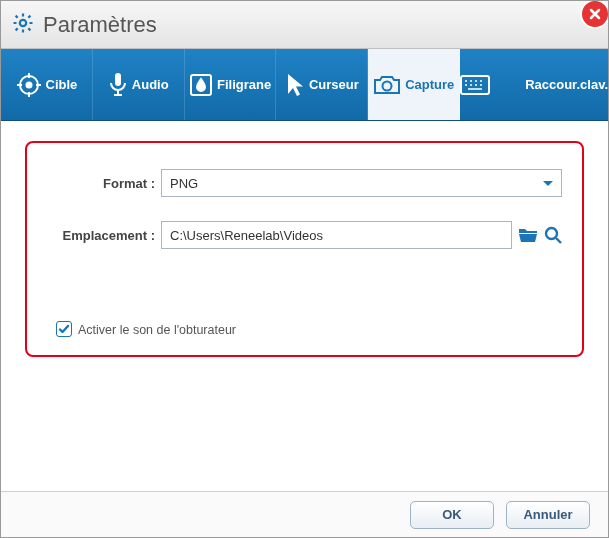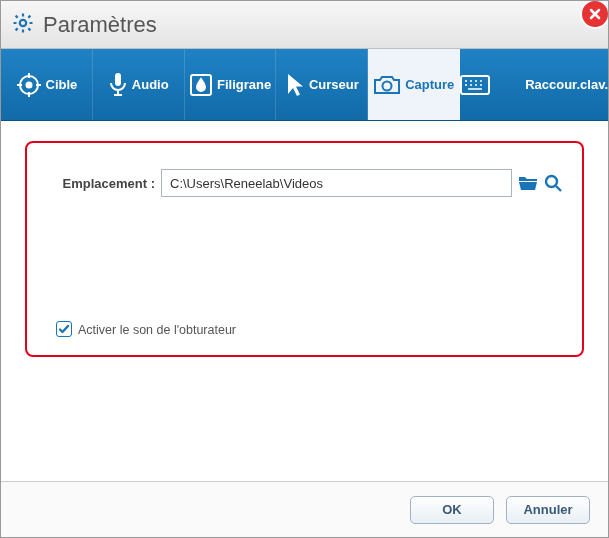--- a/index.html
+++ b/index.html
@@ -150,21 +150,21 @@
     color: #1b74b5;
     font-size: 12px;
     font-weight: bold;
     cursor: pointer;
   }
   .footer {
     position: absolute;
     bottom: 0;
     left: 0;
     right: 0;
-    height: 56px;
+    height: 46px;
     border-top: 1px solid #ccc;
     display: flex;
     align-items: center;
     justify-content: flex-end;
     padding: 0 18px;
     gap: 12px;
     background: #fafafa;
   }
   .btn {
     min-width: 84px;
@@ -249,20 +249,31 @@
           <path d="M5 6h2M10 6h2M15 6h2M20 6h2M25 6h0M5 10h2M10 10h2M15 10h2M20 10h2M8 14h14" stroke-width="1.6"></path>
         </svg>
     </span>
     <span>Raccour.clav.</span>
   </div>
 </div>
 
 <div class="main">
   <div class="panel">
 
+    <div class="formrow">
+      <label>Format :</label>
+      <div class="select-wrap">
+        <input class="sel" readonly="" value="PNG" style="">
+        <span class="sel-arrow">
+          <svg width="12" height="8" viewBox="0 0 12 8" fill="#1b74b5">
+              <path d="M1 1l5 5 5-5z"></path>
+            </svg>
+        </span>
+      </div>
+    </div>
 
     <div class="formrow">
       <label>Emplacement :</label>
       <div class="input-wrap">
         <input class="inp" value="C:\Users\Reneelab\Videos" style="">
         <span class="folder-btn">
           <svg width="20" height="18" viewBox="0 0 20 18" fill="#1b74b5">
               <path d="M1 3h6l2 2h10v2H1zM1 8h18l-2 8H3z"></path>
             </svg>
         </span>

